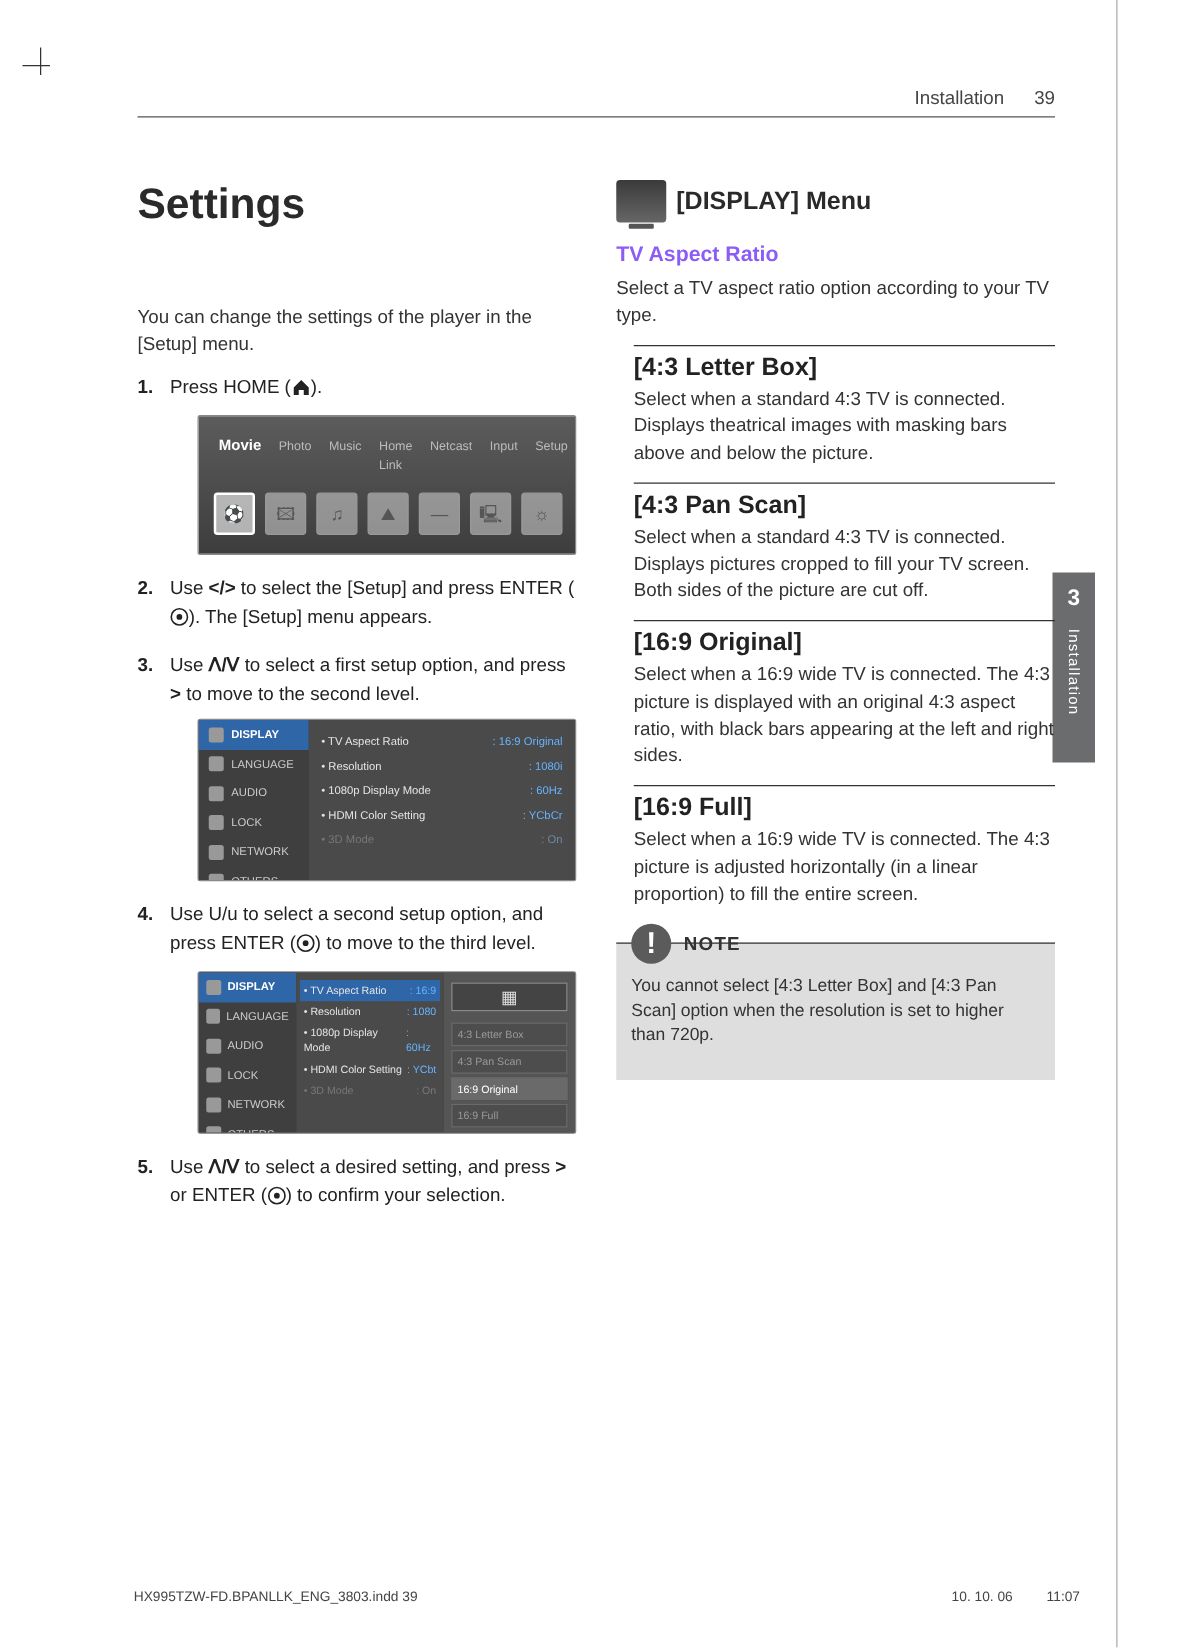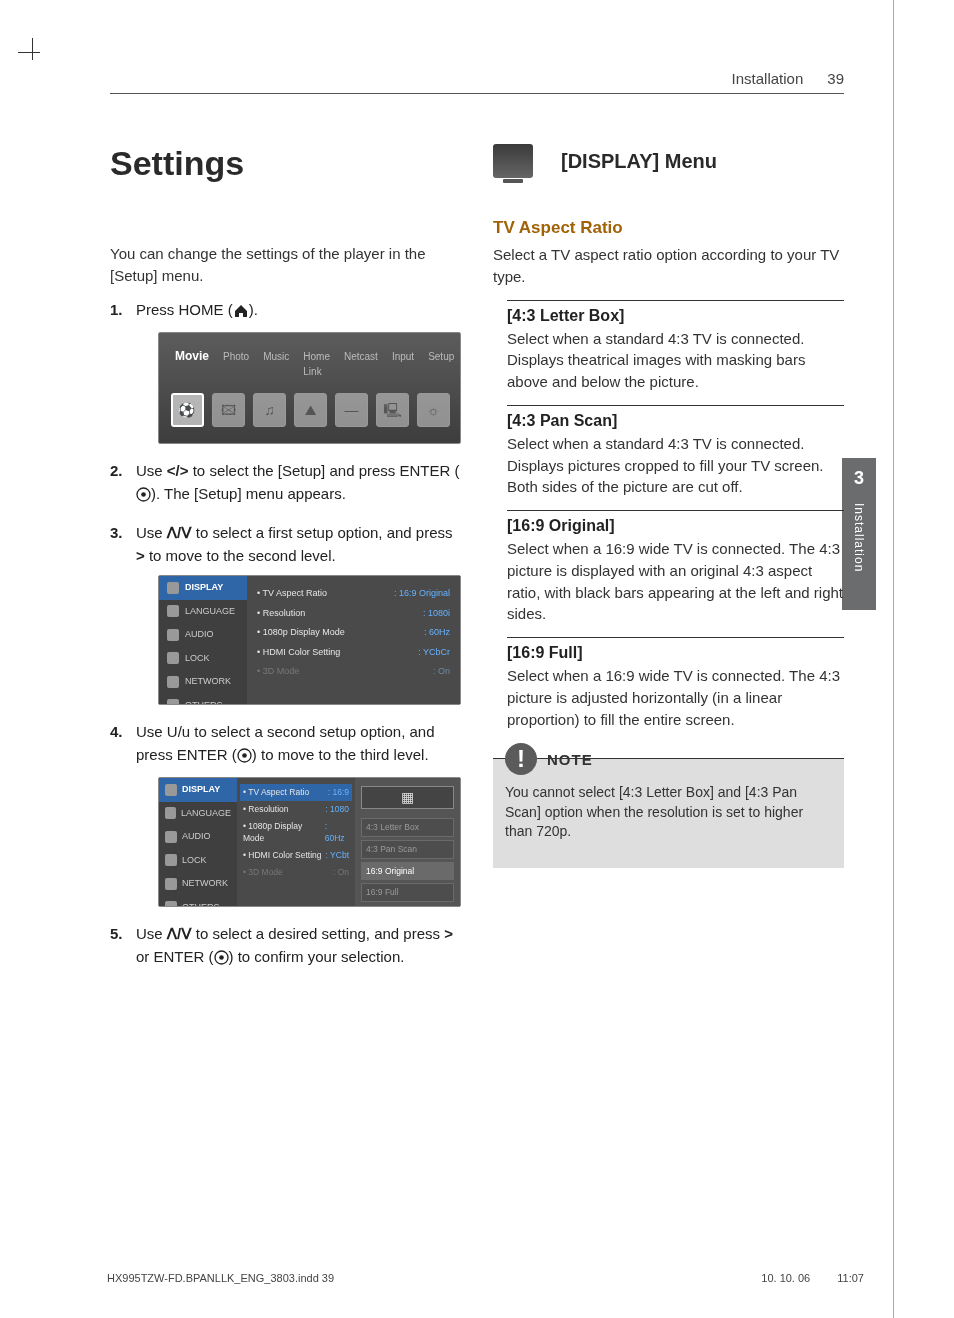--- a/index.html
+++ b/index.html
@@ -23,21 +23,21 @@
 
   .header { display: flex; justify-content: flex-end; align-items: baseline; border-bottom: 1px solid #555; padding-bottom: 6px; margin-bottom: 50px; }
   .header .sec { font-size: 15px; color: #444; margin-right: 24px; }
   .header .pg  { font-size: 15px; color: #444; }
 
   .columns { display: flex; gap: 32px; }
   .col { flex: 1; min-width: 0; }
 
   h1 { font-size: 34px; font-weight: 700; color: #2a2a2a; margin-bottom: 60px; }
   h2 { font-size: 20px; font-weight: 700; color: #2a2a2a; margin-bottom: 14px; }
-  h3 { font-size: 17px; font-weight: 700; color: #a16207; margin-bottom: 6px; }
+  h3 { font-size: 17px; font-weight: 700; color: #8b5cf6; margin-bottom: 6px; }
 
   p { font-size: 15px; line-height: 1.45; color: #333; margin-bottom: 12px; }
 
   ol.steps { list-style: none; counter-reset: step; }
   ol.steps > li { counter-increment: step; position: relative; padding-left: 26px; font-size: 15px; line-height: 1.5; margin-bottom: 14px; }
   ol.steps > li::before { content: counter(step) "."; position: absolute; left: 0; font-weight: 700; }
 
   .icon-inline { display: inline-block; vertical-align: -3px; }
   .home-icon svg { width: 16px; height: 14px; }
   .enter-icon svg, .eye-icon svg { width: 15px; height: 15px; }
@@ -81,27 +81,27 @@
   .shot3 .mid .opt { display:flex; justify-content: space-between; font-size: 8.5px; padding: 2px 0; color:#e5e5e5; }
   .shot3 .mid .opt.hl { background:#2f66a8; padding:2px 3px; margin:0 -3px; }
   .shot3 .mid .opt span:last-child { color:#65b3ff; }
   .shot3 .mid .opt.dim span { color:#777; }
   .shot3 .pop { flex:1; background:#555; padding: 8px 6px; display:flex; flex-direction:column; gap:3px; }
   .shot3 .pop .prev { height: 30px; background:#444; border:1px solid #888; margin-bottom:6px; display:flex; align-items:center; justify-content:center; }
   .shot3 .pop .popt { font-size: 8.5px; color:#9a9a9a; padding: 2px 4px; border:1px solid #6a6a6a; background:#4d4d4d; }
   .shot3 .pop .popt.sel { background:#6a6a6a; color:#fff; }
 
   
-  .display-head { display:flex; align-items:center; gap:28px; margin-bottom: 40px; }
+  .display-head { display:flex; align-items:center; gap:8px; margin-bottom: 16px; }
   .display-head .tv { width: 40px; height: 34px; background: linear-gradient(#3a3a3a,#666); border-radius: 3px; position:relative; }
   .display-head .tv::after { content:""; position:absolute; bottom:-5px; left:10px; right:10px; height:4px; background:#555; border-radius:1px; }
 
   .option-block { margin: 0 0 12px 14px; }
   .option-block .divider { border-top: 1px solid #333; margin-bottom: 6px; }
-  .option-block .lbl { font-weight:700; font-size:16px; margin-bottom: 3px; }
+  .option-block .lbl { font-weight:700; font-size:20px; margin-bottom: 3px; }
   .option-block p { margin-bottom: 4px; }
 
   .note-box { background:#dedede; padding: 0 12px 14px 12px; margin-top: 28px; border-top: 1px solid #333; position: relative; }
   .note-head { display:flex; align-items:center; gap:10px; transform: translateY(-16px); }
   .note-head .circ { width: 32px; height:32px; border-radius:50%; background:#5b5b5b; color:#fff; font-size:24px; font-weight:700; display:flex; align-items:center; justify-content:center; }
   .note-head .lab { font-weight:700; letter-spacing:1px; font-size:15px; color:#333;text-align:center; }
   .note-box p { font-size: 14px; line-height:1.4; margin-top:-8px; }
 
   .side-tab {
     position: absolute;

